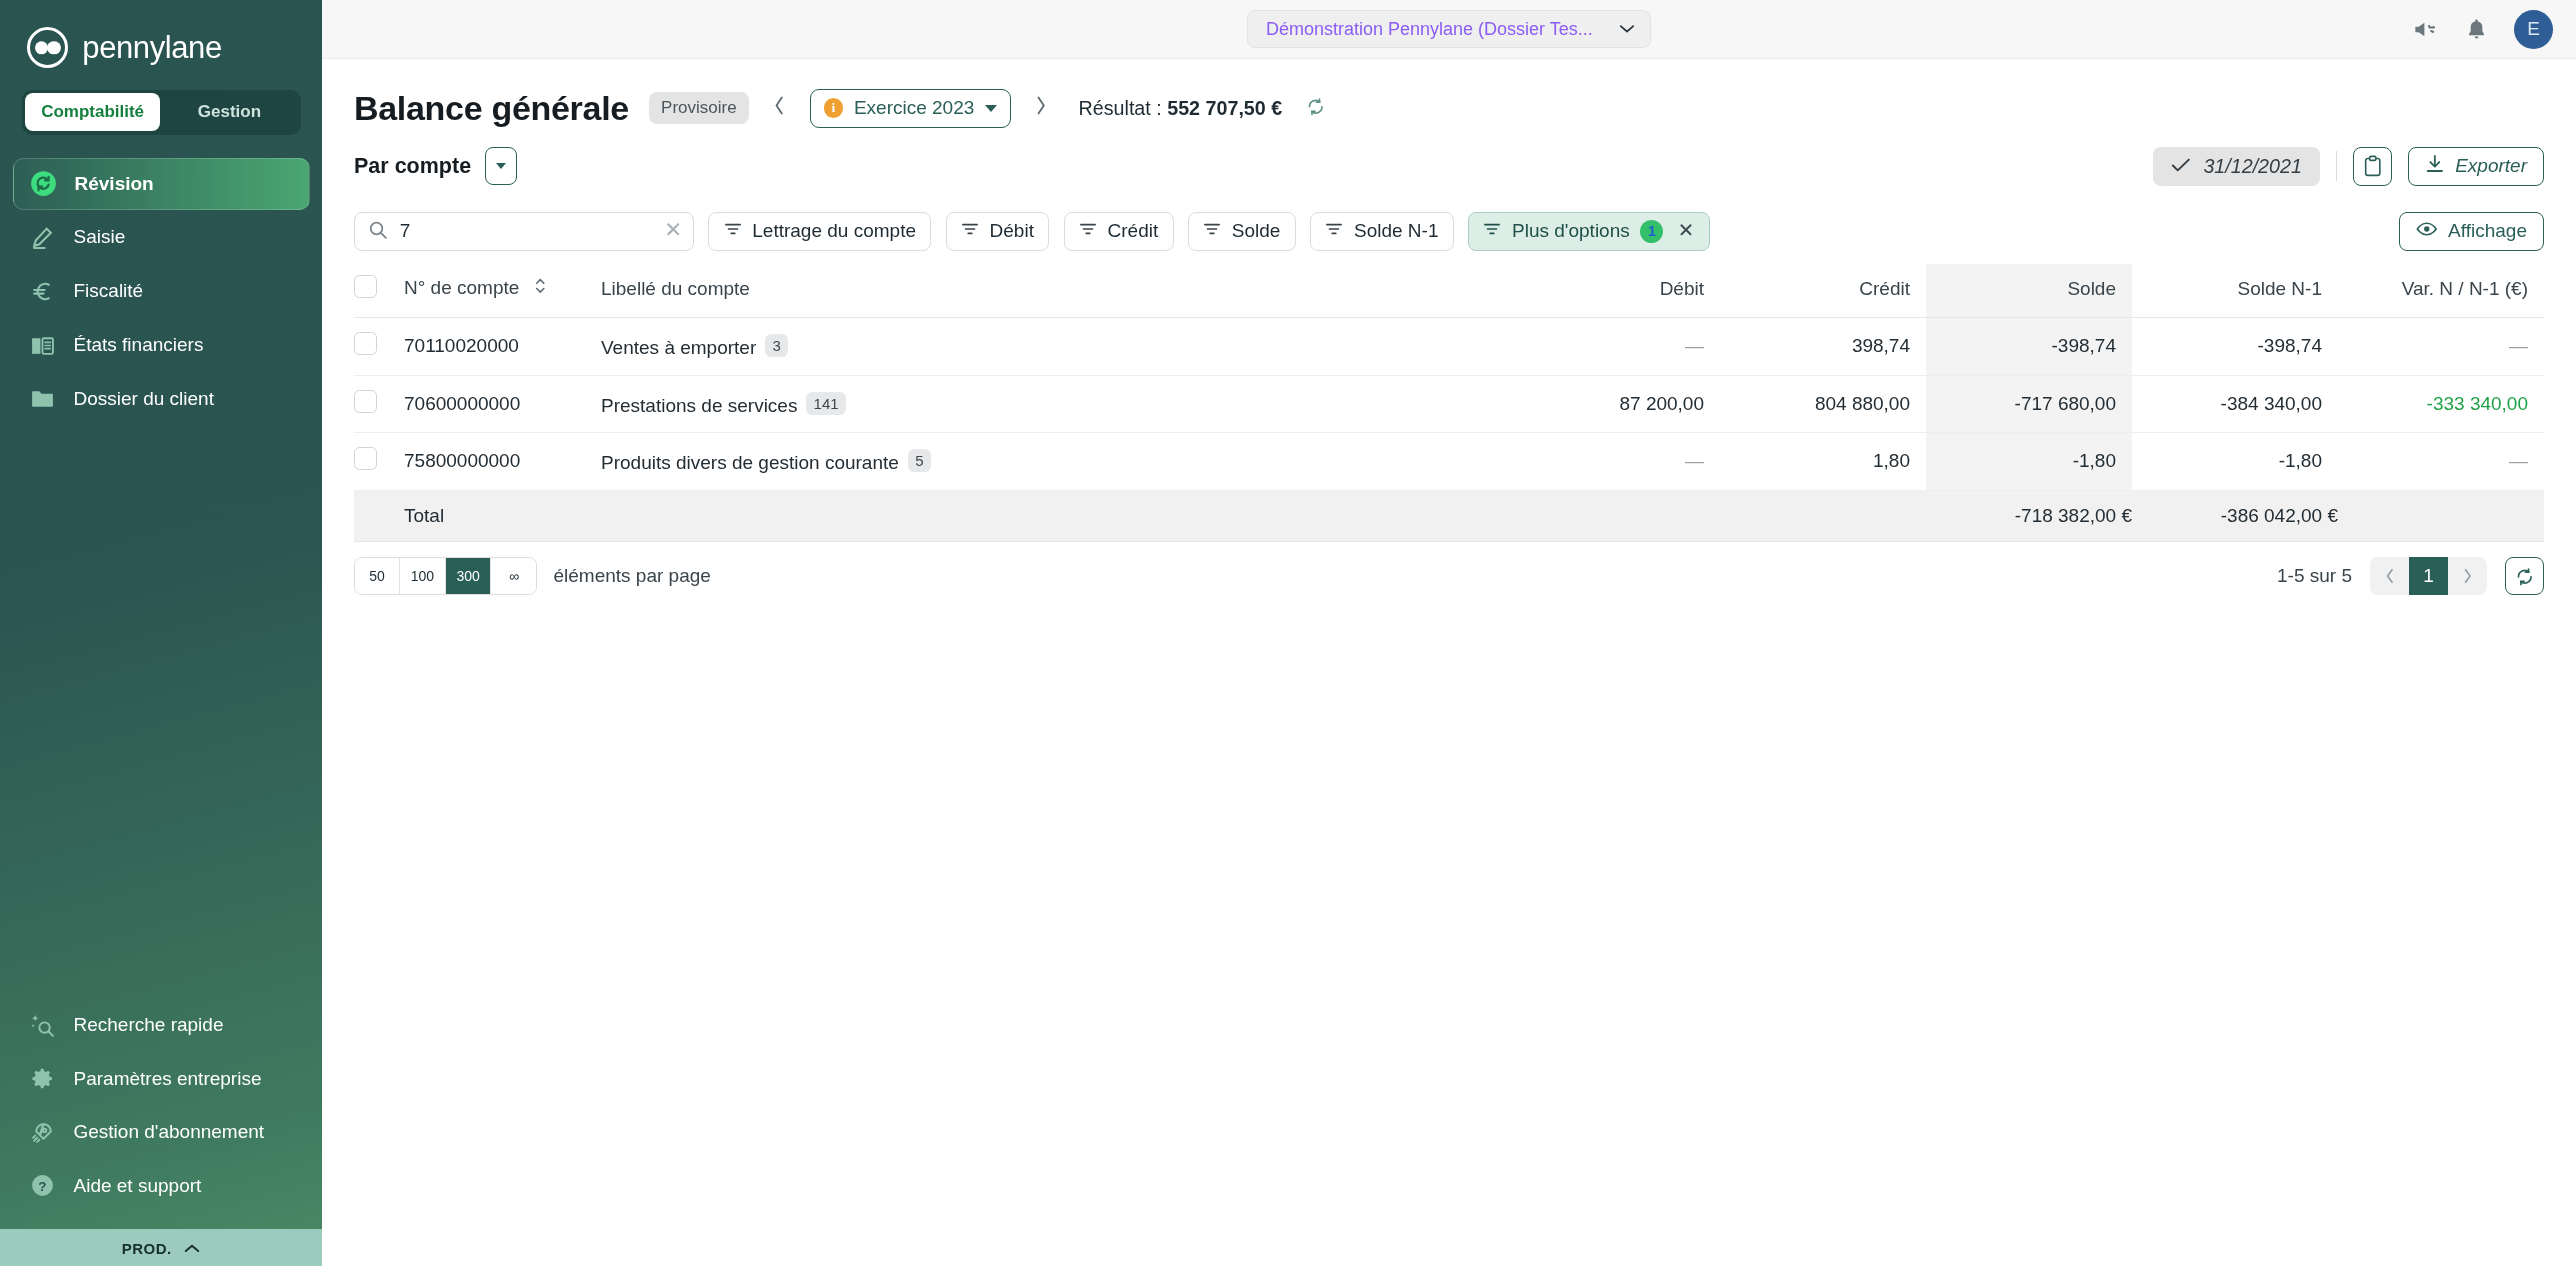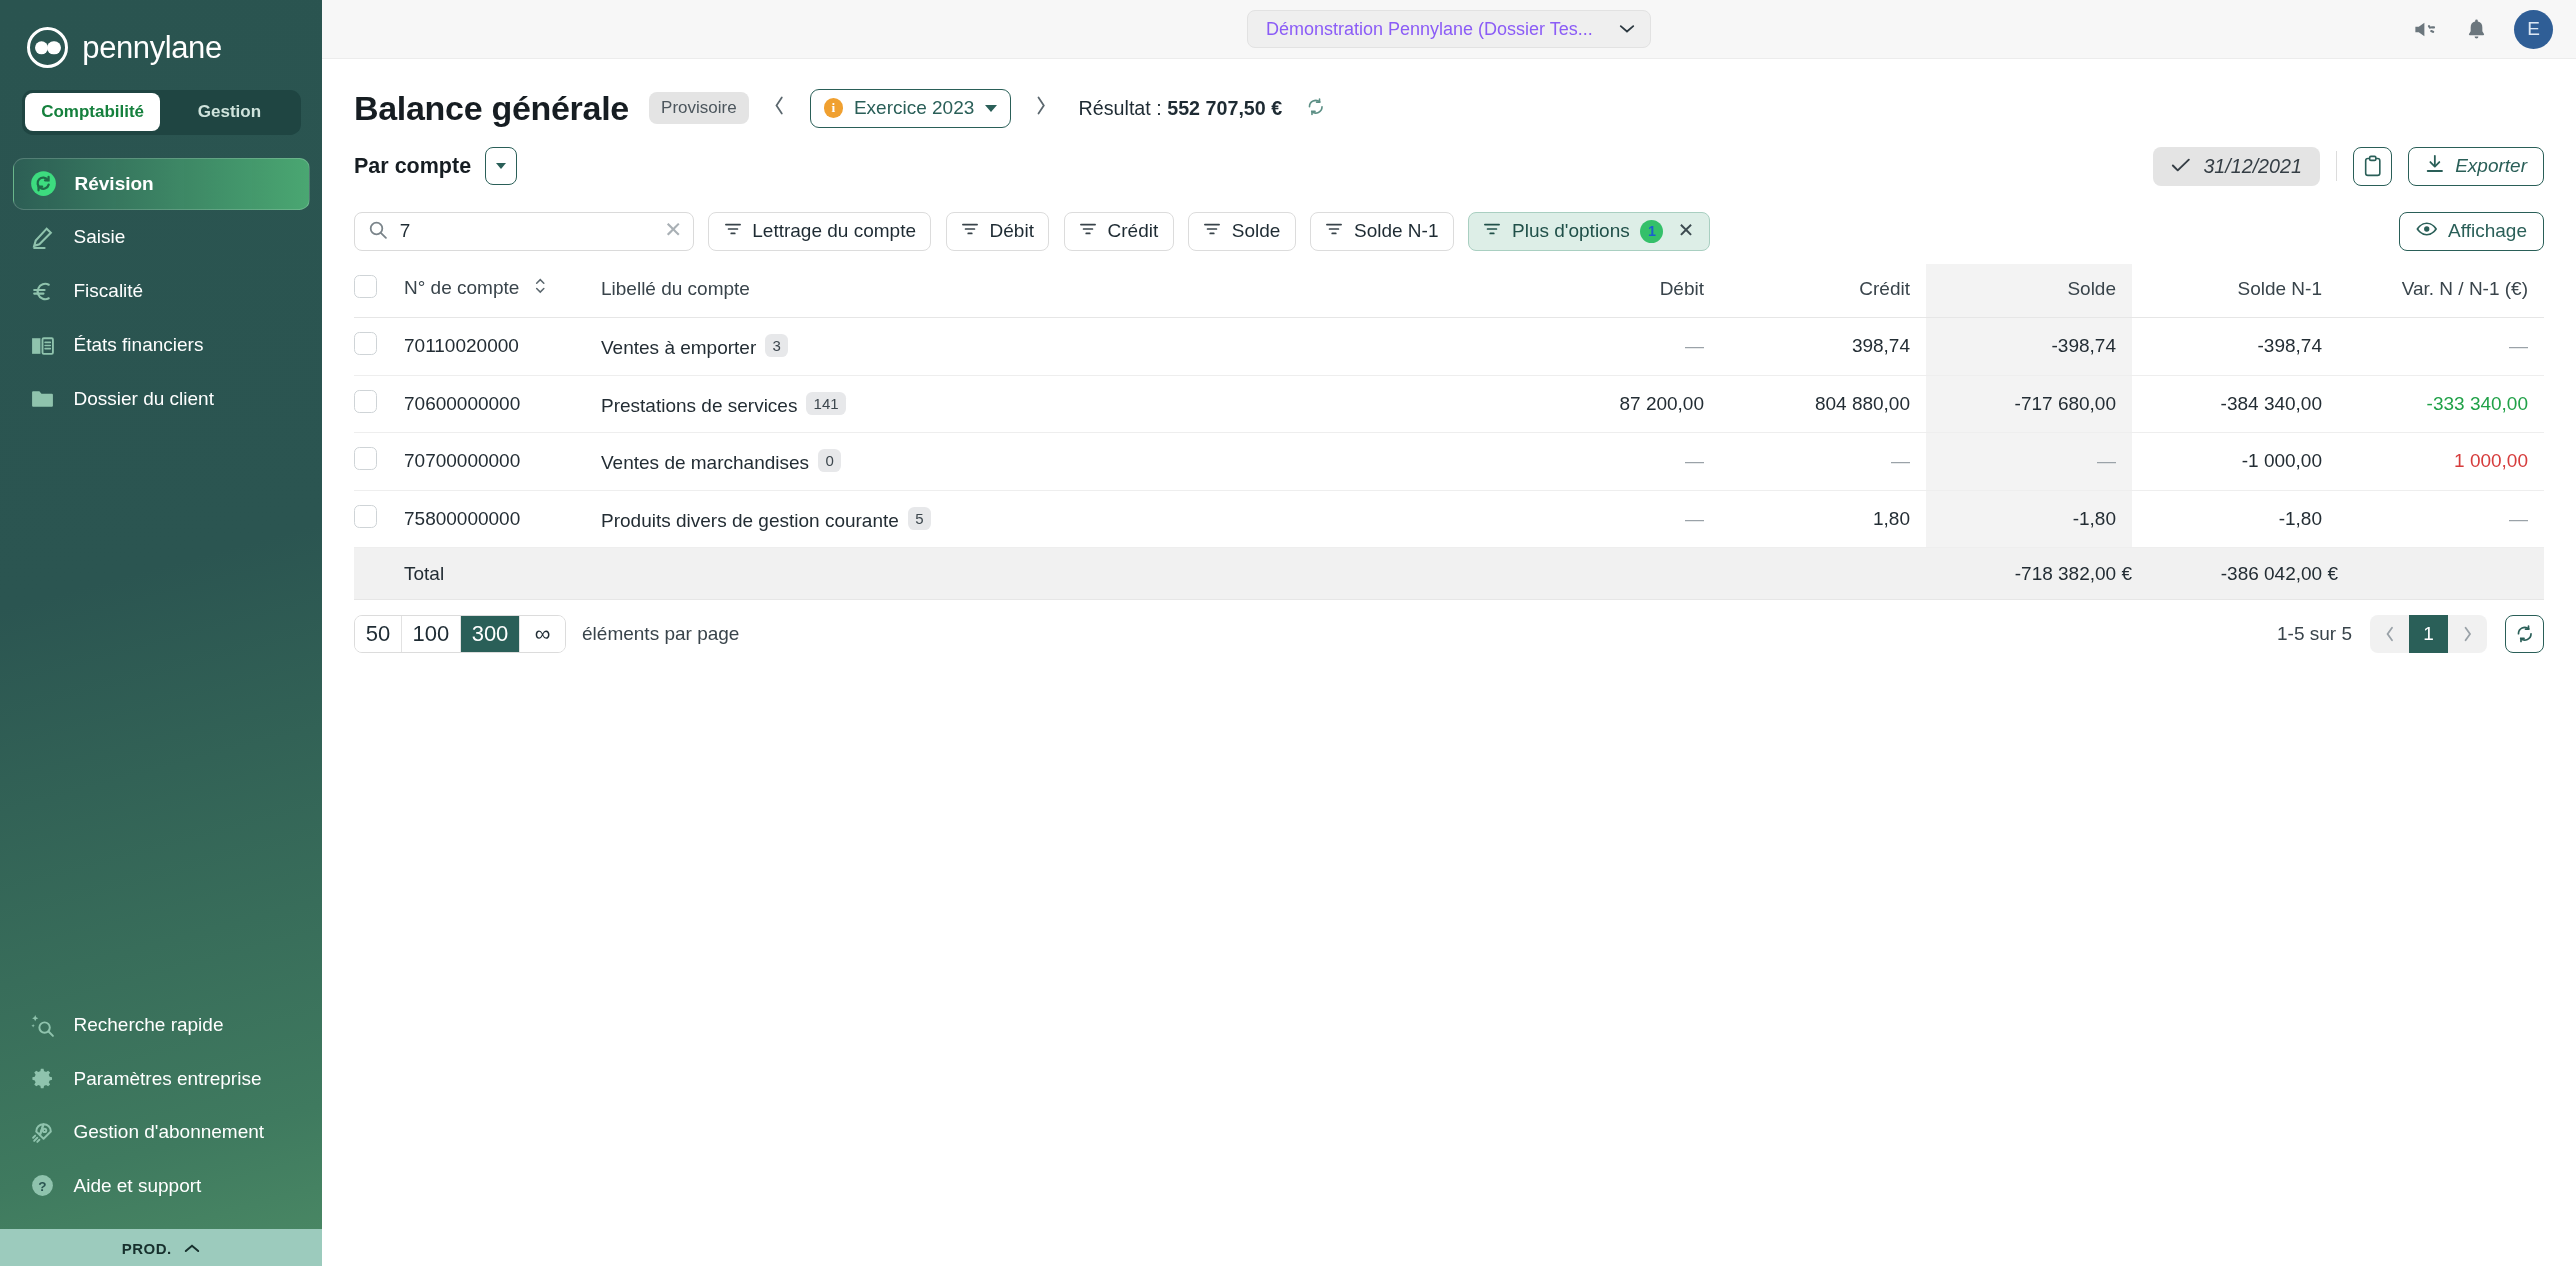--- a/index.html
+++ b/index.html
@@ -189,21 +189,21 @@
   .pos { color: #20a148; }
   .neg { color: #d63c3c; }
   .sortic { display: inline-block; margin-left: 9px; vertical-align: -1.8px; cursor: pointer; }
   .total-row td { background: #f1f1f1; border-bottom: 0.9px solid #e6e6e6; padding: 14.3px 0; }
 
   
   .pag-row { display: flex; align-items: center; height: 68px; }
   .pp-group { display: flex; border: 1.3px solid #dcdcdc; border-radius: 8px; overflow: hidden; height: 38px; }
   .pp {
     min-width: 45px; padding: 0 10.7px; display: flex; align-items: center; justify-content: center;
-    font-size: 22px; color: #1e2b33; border-right: 0.9px solid #e2e2e2; cursor: pointer; background: #ffffff;
+    font-size: 14px; color: #1e2b33; border-right: 0.9px solid #e2e2e2; cursor: pointer; background: #ffffff;
   }
   .pp:last-child { border-right: 0; }
   .pp.active { background: #2a5f58; color: #ffffff; }
   .pp-label { margin-left: 16px; font-size: 19px; color: #39444b; }
   .pag-right { margin-left: auto; display: flex; align-items: center; gap: 18px; }
   .pag-count { font-size: 19px; color: #39444b; }
   .pg-group { display: flex; border-radius: 8px; overflow: hidden; height: 38px; background: #f1f1f1; }
   .pg {
     width: 39px; display: flex; align-items: center; justify-content: center;
     font-size: 19px; color: #9aa2a8; cursor: pointer;
@@ -576,32 +576,20 @@
             <td class="l">
               <span>Prestations de services</span><span class="pill">141</span>
             </td>
             <td class="pad-r">87 200,00</td>
             <td class="pad-r">804 880,00</td>
             <td class="pad-r col-solde">-717 680,00</td>
             <td class="pad-r">-384 340,00</td>
             <td class="pad-r pos">-333 340,00</td>
           </tr>
 
-          <tr>
-            <td class="l"><span class="cb"></span></td>
-            <td class="l">70700000000</td>
-            <td class="l">
-              <span>Ventes de marchandises</span><span class="pill">0</span>
-            </td>
-            <td class="pad-r dash">—</td>
-            <td class="pad-r dash">—</td>
-            <td class="pad-r col-solde dash">—</td>
-            <td class="pad-r">-1 000,00</td>
-            <td class="pad-r neg">1 000,00</td>
-          </tr>
 
           <tr>
             <td class="l"><span class="cb"></span></td>
             <td class="l">75800000000</td>
             <td class="l">
               <span>Produits divers de gestion courante</span><span class="pill">5</span>
             </td>
             <td class="pad-r dash">—</td>
             <td class="pad-r">1,80</td>
             <td class="pad-r col-solde">-1,80</td>

